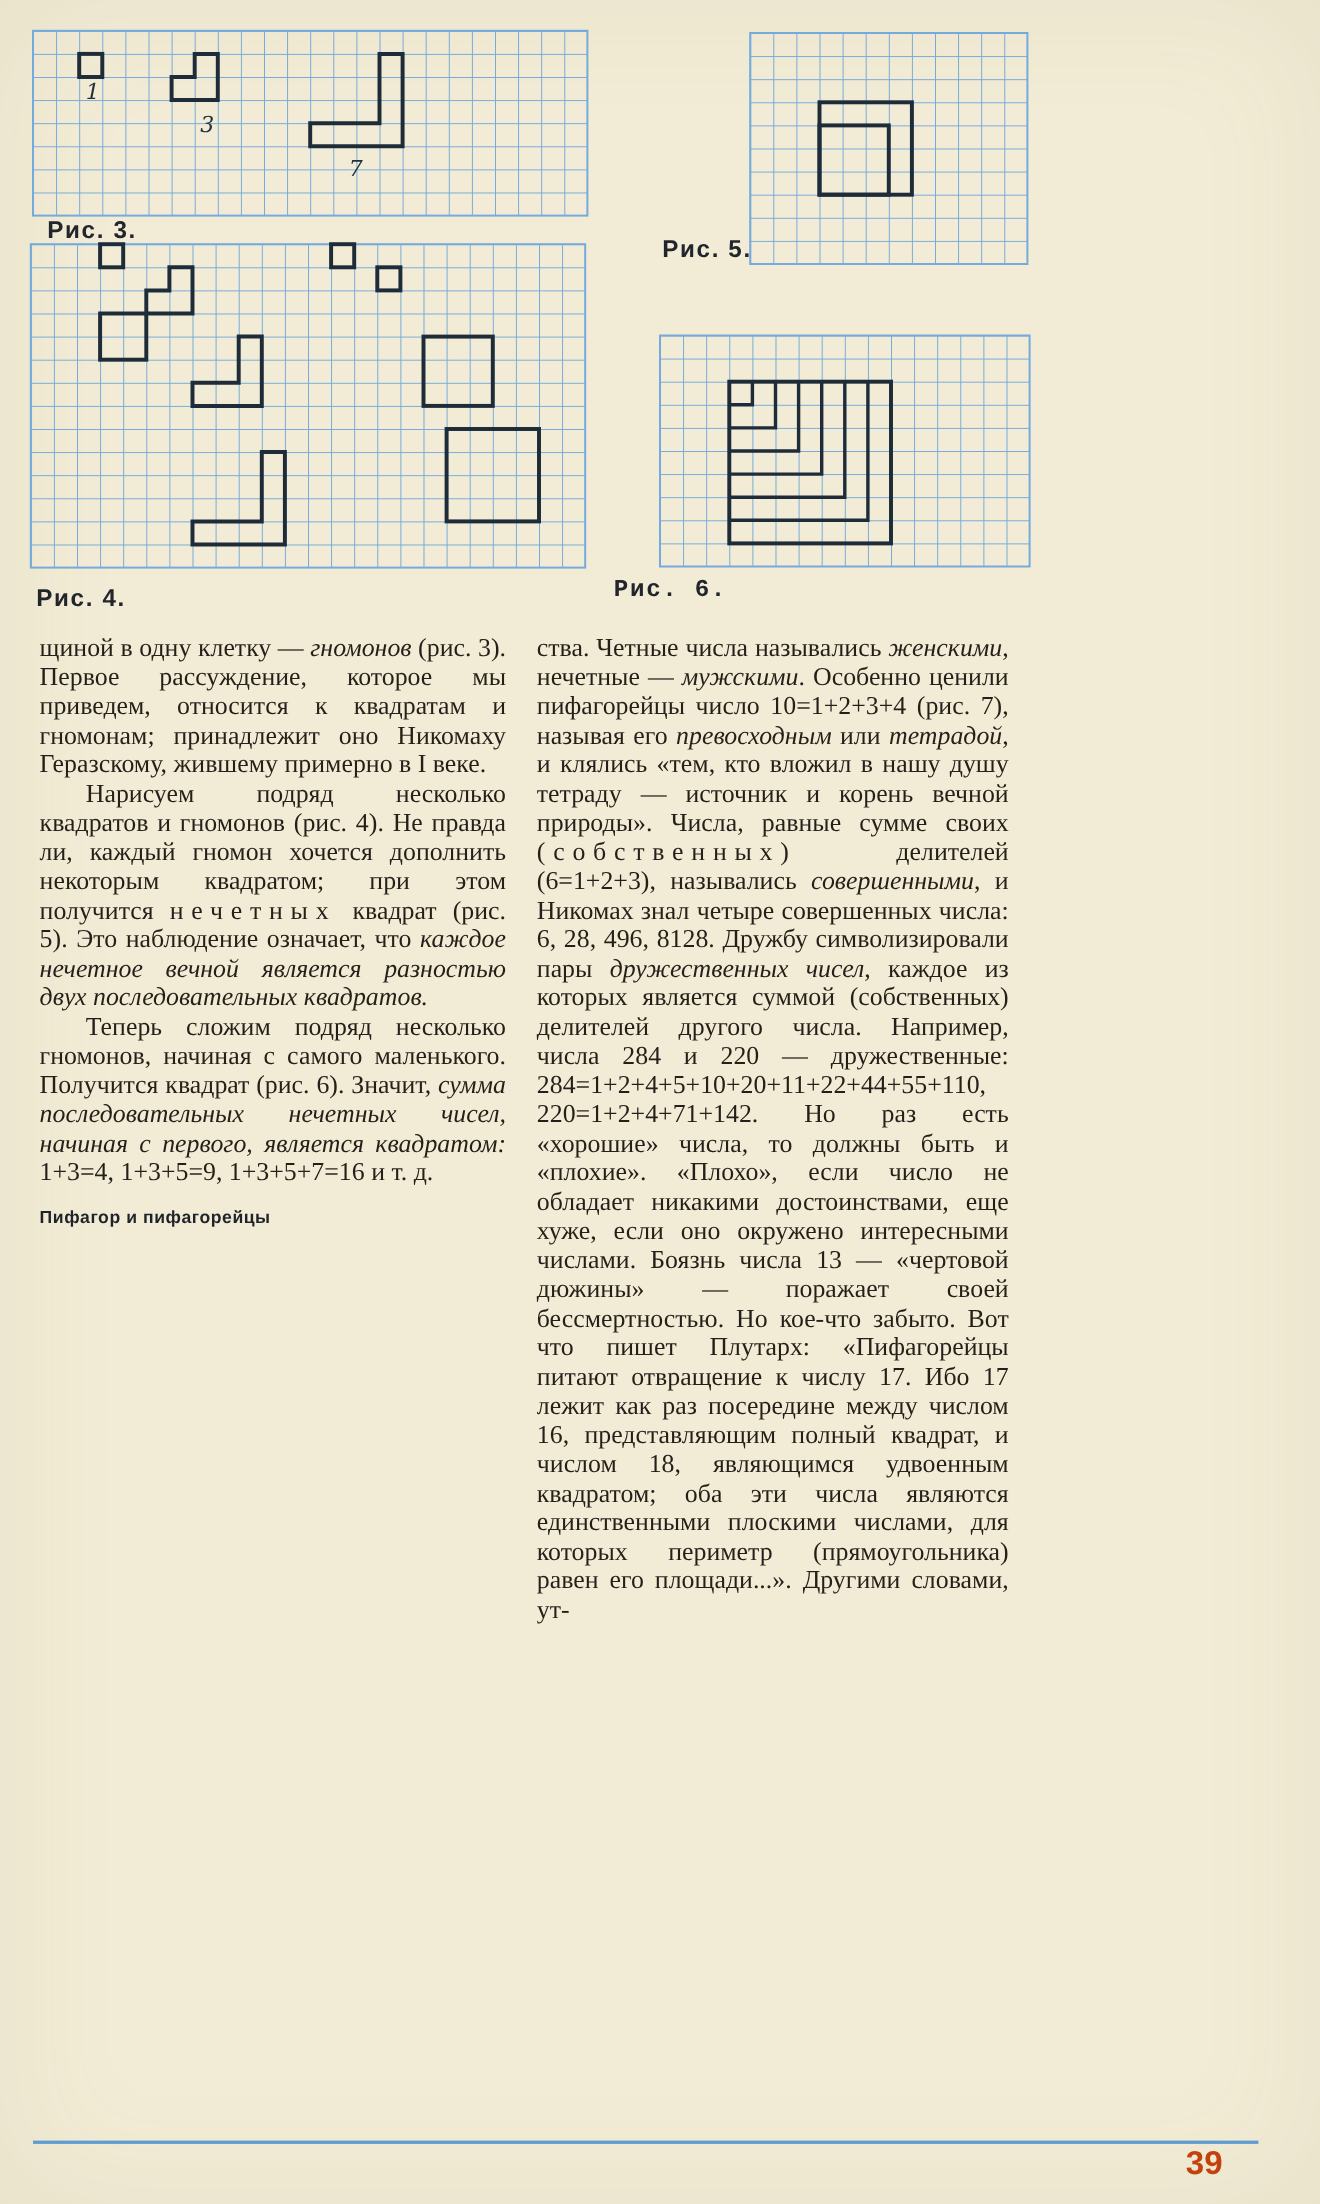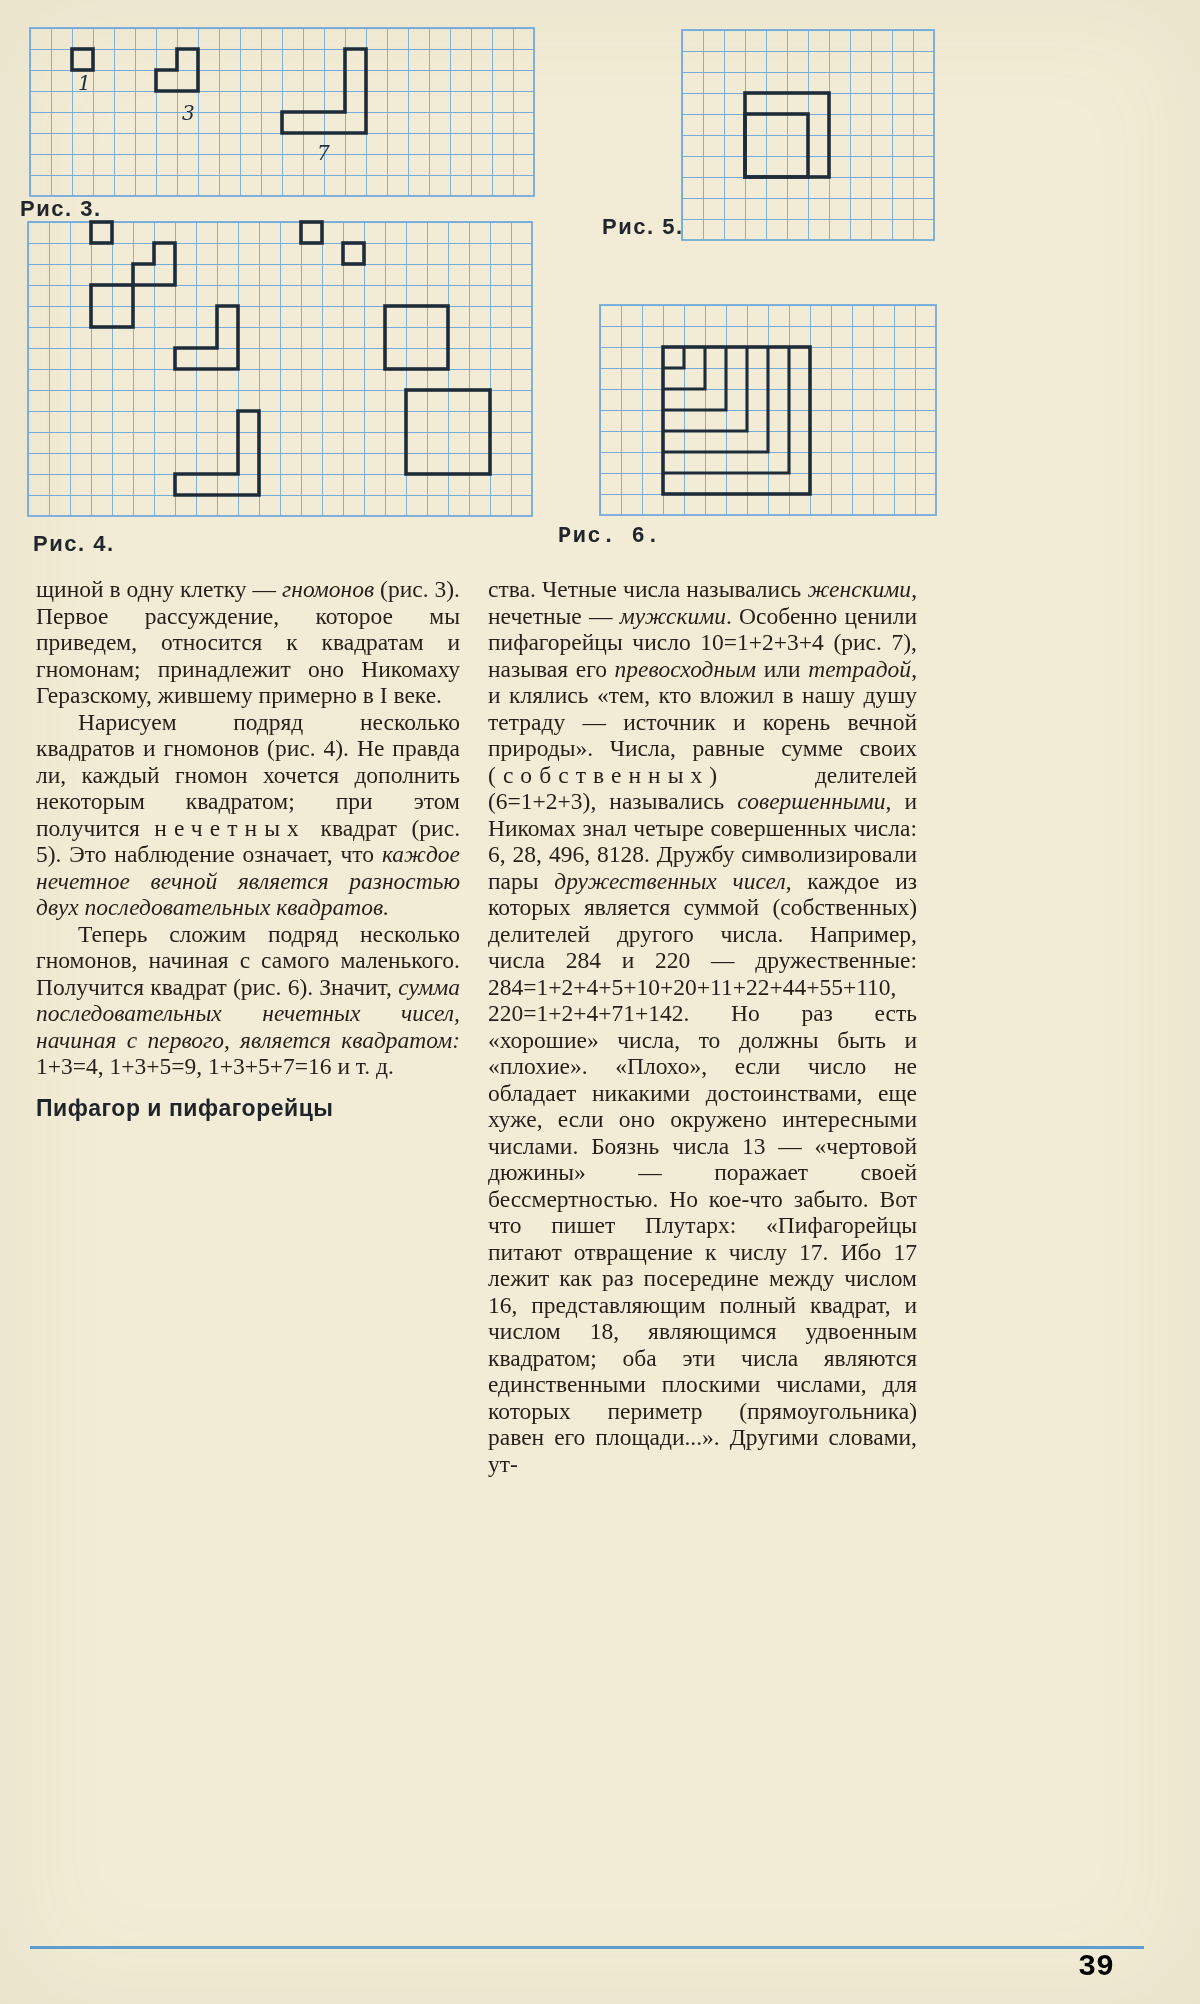--- a/index.html
+++ b/index.html
@@ -29,31 +29,31 @@
     position:absolute; top:576px;
     font-size:23.5px; line-height:26.5px;
     text-align:justify;
   }
   .col-left  { left:36px;  width:424px; }
   .col-right { left:488px; width:429px; }
   .para { text-align:justify; }
   .para.indent { text-indent:42px; }
   .heading {
     font-family:"Liberation Sans", sans-serif;
-    font-weight:bold; font-size:23px; letter-spacing:0.5px;
+    font-weight:bold; font-size:16px; letter-spacing:0.5px;
     color:#1f232a;
     margin:15px 0 12px 0;
   }
   .it { font-style:italic; }
   .sp { letter-spacing:0.30em;margin-top:44px; }
   .rule { position:absolute; left:30px; top:1946px; width:1114px; height:3px; background:#5f9cd0; }
   .pagenum {
     position:absolute; left:1078px; top:1950px;
-    font-family:Liberation Mono, monospace;
-    font-weight:bold; font-size:30px; color:#000000;text-align:right;
+    font-family:Liberation Sans, sans-serif;
+    font-weight:bold; font-size:30px; color:#c2410c;text-align:right;
   }
 </style>
 </head>
 <body>
 
 <div class="page">
 
   <div class="fig" style="left:30px; top:28px;">
     <svg width="505" height="169">
       <defs>
@@ -66,21 +66,21 @@
       <g class="shapes">
         <rect x="42" y="21" width="21" height="21"></rect>
         <path d="M147 21 H168 V63 H126 V42 H147 Z"></path>
         <path d="M315 21 H336 V105 H252 V84 H315 Z"></path>
       </g>
       <text class="figlabel" x="48" y="62">1</text>
       <text class="figlabel" x="152" y="92">3</text>
       <text class="figlabel" x="287" y="132">7</text>
     </svg>
   </div>
-  <div class="caption" style="left:20px; top:196px;">Рис. 3.</div>
+  <div class="caption" style="left:43px; top:196px;">Рис. 3.</div>
 
   <div class="fig" style="left:682px; top:30px;">
     <svg width="253" height="211">
       <defs>
         <pattern id="gp5" width="21" height="21" patternUnits="userSpaceOnUse">
           <path d="M 21 0 L 0 0 0 21" fill="none" stroke="#74aadc" stroke-width="1.8"></path>
         </pattern>
       </defs>
       <rect width="252" height="210" fill="url(#gp5)"></rect>
       <rect class="gridborder" width="252" height="210"></rect>

